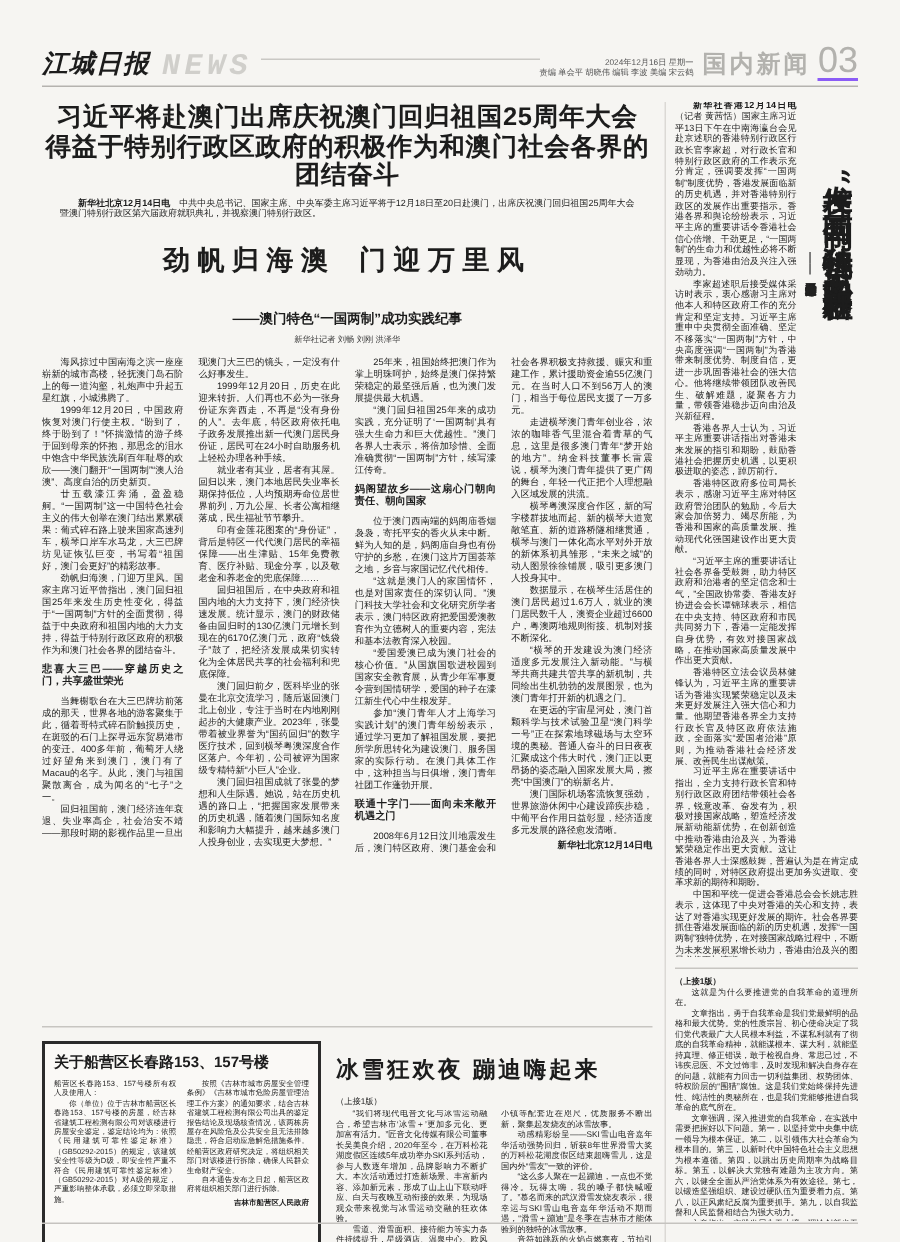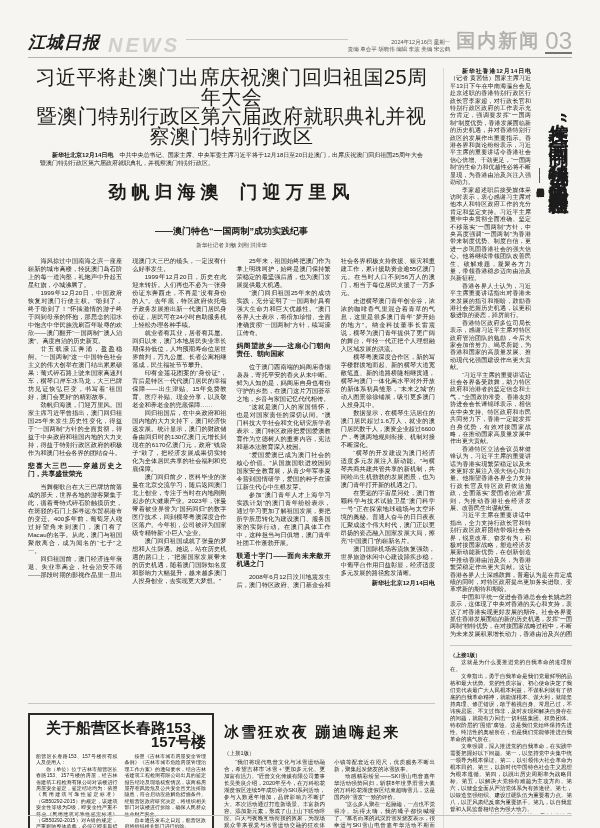--- a/index.html
+++ b/index.html
@@ -3,52 +3,52 @@
 <meta charset="utf-8">
 <style>
   html,body{margin:0;padding:0;background:#fff;}
   .page{width:600px;height:828px;background:#f6f5f2;position:relative;overflow:hidden;
         font-family:"Liberation Sans",sans-serif;color:#1c1c1c;}
   .inner{position:absolute;left:28px;top:28px;width:544px;}
 
   
   .masthead{display:flex;align-items:flex-end;border-bottom:1px solid #b5b3af;padding-bottom:3px;height:26px;}
   .logo-cn{font-family:"DejaVu Serif",serif;font-weight:bold;font-style:italic;font-size:17px;letter-spacing:1px;white-space:nowrap;}
-  .logo-news{font-size:20px;color:#d0cfcb;font-weight:bold;font-style:italic;letter-spacing:3px;margin-left:8px;line-height:18px;}
+  .logo-news{font-size:20px;color:#d0cfcb;font-weight:bold;font-style:italic;letter-spacing:3px;margin-left:8px;line-height:18px;font-family:Liberation Mono, monospace;}
   .news-rule{flex:1;border-top:1px solid #c9c8c4;height:14px;margin-left:6px;}
   .meta{text-align:right;font-size:5.5px;color:#555;line-height:7px;margin:0 6px 1px 0;white-space:nowrap;}
-  .section-title{font-size:19px;color:#b3b2ae;font-weight:bold;letter-spacing:2px;white-space:nowrap;}
-  .page-no{font-size:24px;color:#b3b2ae;border-bottom:2px solid #737373;margin-left:5px;line-height:22px;}
+  .section-title{font-size:16px;color:#b3b2ae;font-weight:bold;letter-spacing:2px;white-space:nowrap;}
+  .page-no{font-size:24px;color:#b3b2ae;border-bottom:2px solid #8b5cf6;margin-left:5px;line-height:22px;}
 
   
   .cols{display:flex;gap:8px;margin-top:10px;}
   .main-col{width:407px;}
   .right-col{width:129px;border-left:1px solid #dbd9d5;padding-left:6px;box-sizing:border-box;}
 
   
-  .top-headline{font-size:20px;font-weight:400;text-align:center;line-height:19.5px;letter-spacing:0.5px;}
+  .top-headline{font-size:17px;font-weight:700;text-align:center;line-height:19.5px;letter-spacing:0.5px;}
   .top-brief{margin:6px 12px 0 12px;font-size:6px;line-height:7.5px;text-align:justify;text-indent:2em;}
   .dl{font-weight:bold;}
 
   
   .ma{margin-top:13px;}
   .ma-title{font-family:Liberation Mono, monospace;font-weight:bold;font-size:18px;text-align:center;letter-spacing:5px;}
   .ma-sub{text-align:center;font-size:9px;font-weight:bold;margin-top:21px;}
   .ma-byline{text-align:center;font-size:5.5px;color:#444;margin-top:4px;}
   .ma-body{margin-top:8px;column-count:4;column-gap:10px;height:438px;overflow:hidden;
            font-size:6.2px;line-height:8px;text-align:justify;}
   .bp{margin:0;text-indent:2em;}
   .bh{margin:5px 0;font-weight:bold;font-size:6.8px;text-indent:0;}
   .bclose{margin:2px 0 0 0;text-align:right;font-weight:bold;}
   .rule{border:none;border-top:1px solid #c7c5c1;margin:8px 0 0 0;}
 
   
   .bottom-row{display:flex;gap:10px;margin-top:9px;height:152px;}
   .notice{width:186px;box-sizing:border-box;border:2px solid #2b2b2b;padding:6px 6px 4px 6px;background:#faf9f6;}
-  .notice-title{font-size:15px;font-weight:900;text-align:right;line-height:13.5px;}
+  .notice-title{font-size:10px;font-weight:900;text-align:left;line-height:13.5px;}
   .notice-body{column-count:2;column-gap:7px;font-size:5px;line-height:6.4px;text-align:justify;margin-top:5px;height:102px;overflow:hidden;}
   .notice-body p{margin:0;text-indent:2em;}
   .notice-sign{text-align:right;font-weight:bold;text-indent:0 !important;margin-top:2px !important;}
   .ice{flex:1;}
   .ice-title{font-size:15px;font-weight:900;letter-spacing:2px;margin-top:10px;}
   .ice-note{font-size:5.5px;margin:8px 0 2px 0;}
   .ice-body{column-count:2;column-gap:9px;font-size:5.5px;line-height:7px;text-align:justify;height:104px;overflow:hidden;}
   .ice-body p{margin:0;text-indent:2em;}
 
   
@@ -81,21 +81,21 @@
       <span class="page-no">03</span>
     </div>
 
     <div class="cols">
 
       <div class="main-col">
 
         <div>
           <div class="top-headline">
             <div>习近平将赴澳门出席庆祝澳门回归祖国25周年大会</div>
-            <div>暨澳门特别行政区第六届政府就职典礼并视察澳门特别行政区</div>
+            <div>得益于特别行政区政府的积极作为和澳门社会各界的团结奋斗</div>
           </div>
           <p class="top-brief"><span class="dl">新华社北京12月14日电</span>　<span>中共中央总书记、国家主席、中央军委主席习近平将于12月18日至20日赴澳门，出席庆祝澳门回归祖国25周年大会暨澳门特别行政区第六届政府就职典礼，并视察澳门特别行政区。</span></p>
         </div>
 
         <div class="ma">
           <div class="ma-title">劲帆归海澳 门迎万里风</div>
           <div class="ma-sub">——澳门特色“一国两制”成功实践纪事</div>
           <div class="ma-byline">新华社记者 刘畅 刘刚 洪泽华</div>
           <div class="ma-body">
             <p class="bp">海风掠过中国南海之滨一座座崭新的城市高楼，轻抚澳门岛石阶上的每一道沟壑，礼炮声中升起五星红旗，小城沸腾了。</p>

